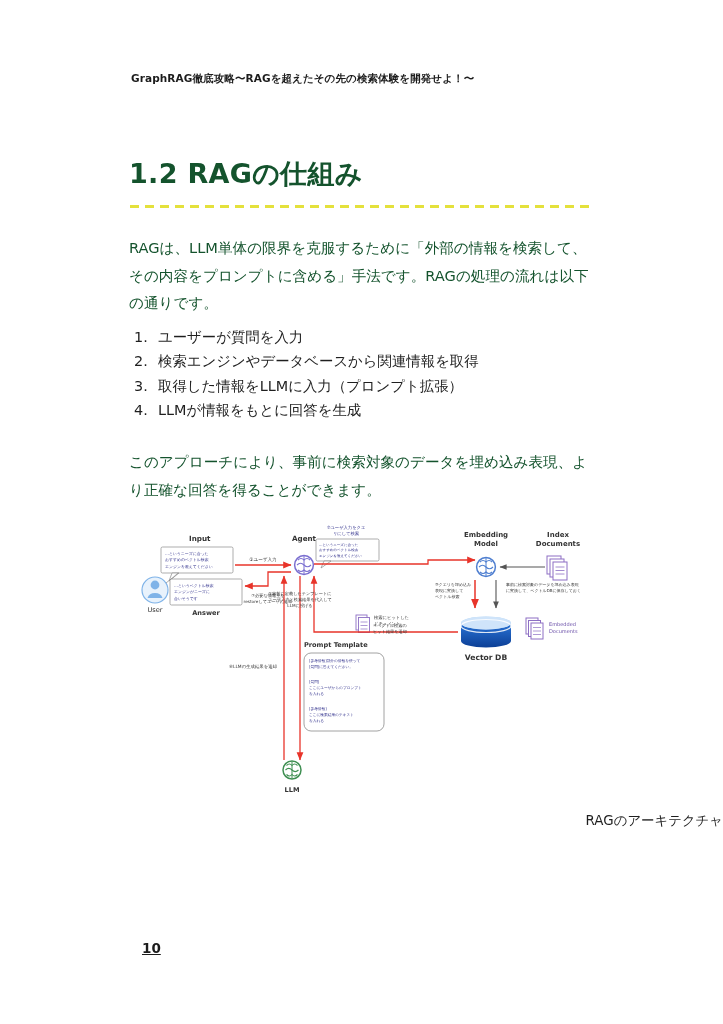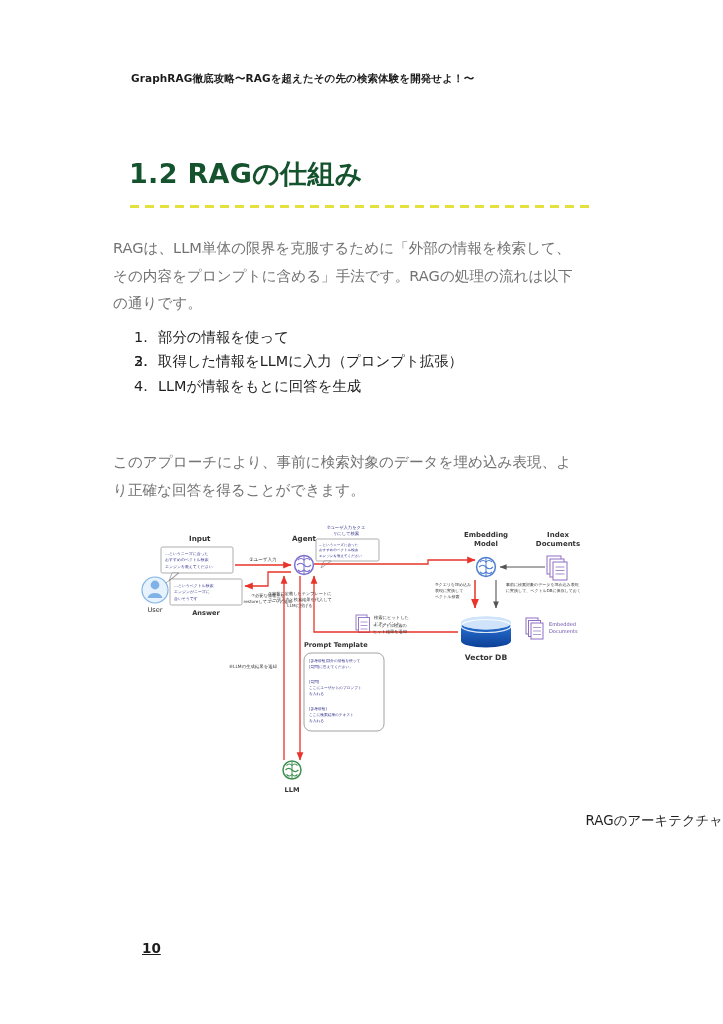--- a/index.html
+++ b/index.html
@@ -52,25 +52,25 @@
     height: 3px;
     background-image: repeating-linear-gradient(
         to right,
         #e4e13c 0px, #e4e13c 9px,
         rgba(255,255,255,0) 9px, rgba(255,255,255,0) 15px);
   }
 
   
   .body-para {
     position: absolute;
-    left: 113px;
+    left: 129px;
     width: 466px;
     font-size: 14.6px;
     line-height: 27.5px;
-    color: #737373;
+    color: #14532d;
     text-align: left;
   }
   .para-intro { top: 234px; }
   .para-outro { top: 448px; }
 
   
   .step-list {
     position: absolute;
     left: 134px;
     top: 325px;
@@ -133,24 +133,25 @@
   <div class="running-header">GraphRAG徹底攻略〜RAGを超えたその先の検索体験を開発せよ！〜</div>
 
   <div class="section-title">1.2  RAGの仕組み</div>
   <div class="title-rule"></div>
 
   <div class="body-para para-intro">RAGは、LLM単体の限界を克服するために「外部の情報を検索して、その内容をプロンプトに含める」手法です。RAGの処理の流れは以下の通りです。</div>
 
   <ol class="step-list">
     <li>
       <span class="num">1.</span>
-      <span>部分の情報を使って</span>
+      <span>ユーザーが質問を入力</span>
     </li>
     <li>
       <span class="num">2.</span>
+      <span>検索エンジンやデータベースから関連情報を取得</span>
     </li>
     <li>
       <span class="num">3.</span>
       <span>取得した情報をLLMに入力（プロンプト拡張）</span>
     </li>
     <li>
       <span class="num">4.</span>
       <span>LLMが情報をもとに回答を生成</span>
     </li>
   </ol>

